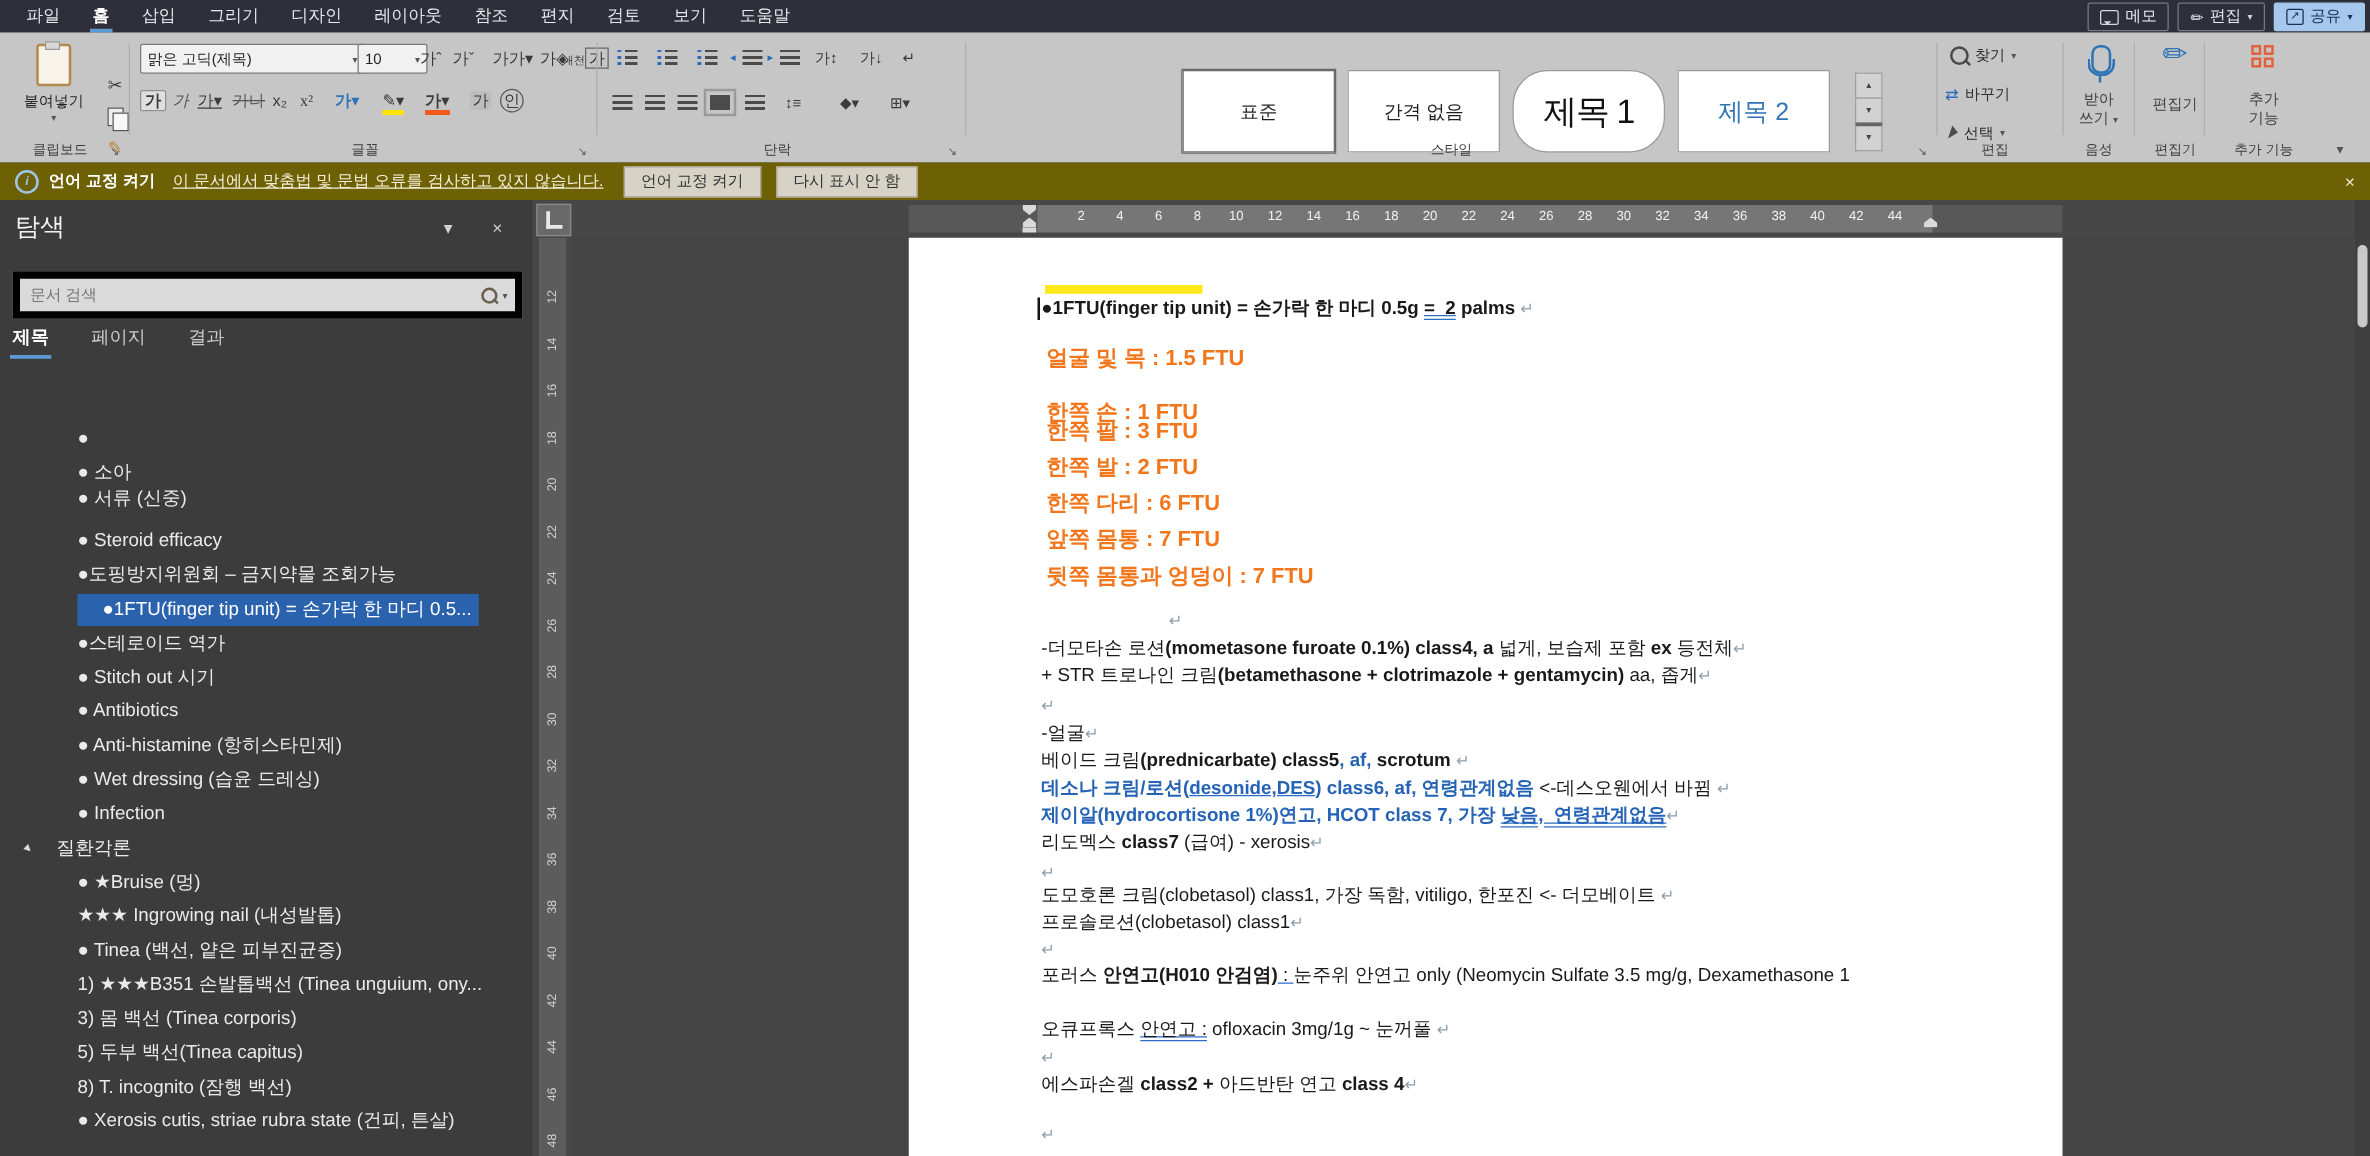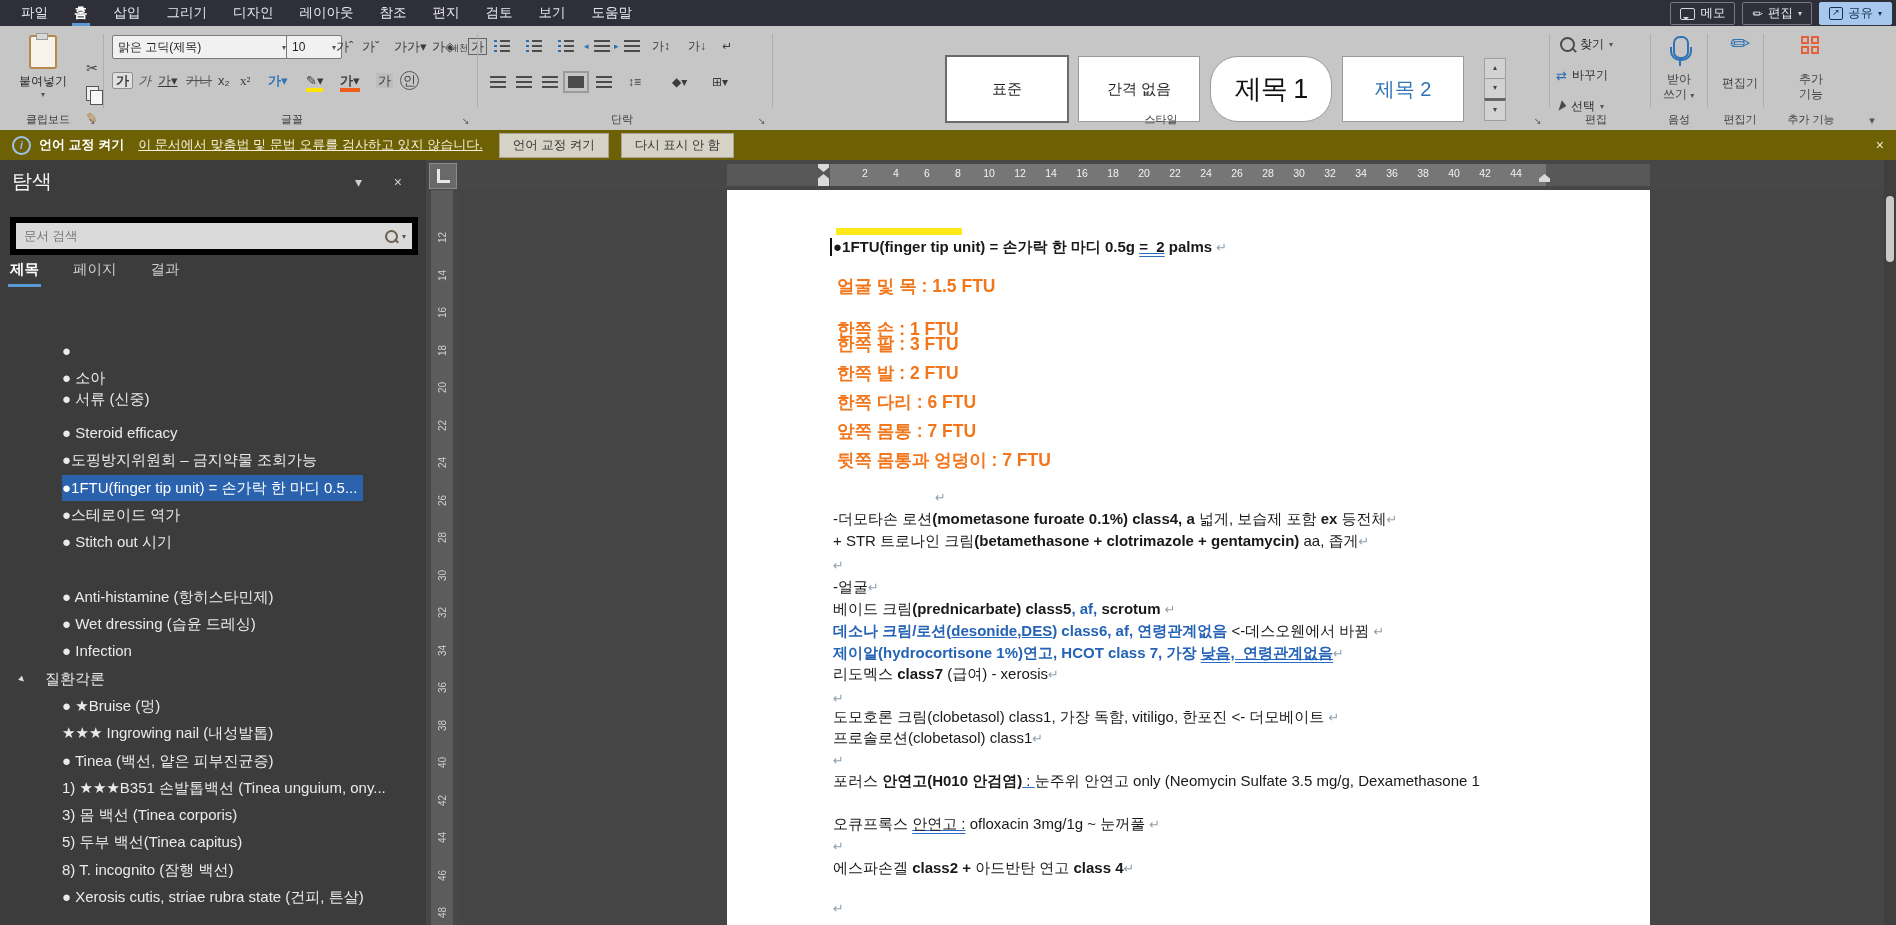--- a/index.html
+++ b/index.html
@@ -84,21 +84,21 @@
   .navtabs{position:absolute;left:10px;top:100px;display:flex;gap:34px;font-size:14.5px;color:#cdcdcd;}
   .navtab{padding-bottom:8px;position:relative;}
   .navtab.active{color:#ffffff;font-weight:bold;}
   .navtab.active::after{content:"";position:absolute;left:-2px;right:-2px;bottom:0;height:3px;background:#5b9bd5;}
   .navlist{position:absolute;left:0;top:166px;right:0;bottom:0;}
   .nitem{position:absolute;left:0;right:0;height:26px;line-height:26px;font-size:15px;color:#eaeaea;white-space:nowrap;overflow:hidden;}
   .nitem .txt{position:absolute;left:62px;}
   .nitem.l0 .txt{left:45px;}
   .nitem .tri{position:absolute;left:20px;top:0;font-size:11px;color:#dedede;display:inline-block;transform:rotate(45deg);}
   .nitem.sel{background:transparent;}
-  .nitem.sel .txt{left:62px;background:#2b62ae;color:#fff;padding-right:6px;}
+  .nitem.sel .txt{left:62px;background:#2b62ae;color:#fff;padding-right:6px;padding-left:20px;}
   
   .rulerrow{position:absolute;left:426px;top:160px;right:12px;height:30px;background:#474747;}
   .tabsel{position:absolute;left:3px;top:3px;width:26px;height:24px;background:#696969;border:1px solid #8a8a8a;}
   .tabsel i{position:absolute;left:7px;top:5px;width:10px;height:11px;border-left:3px solid #e8e8e8;border-bottom:3px solid #e8e8e8;}
   .hband{position:absolute;left:301px;top:4px;width:923px;height:22px;background:#585858;}
   .hband .inner{position:absolute;left:103px;width:716px;top:0;bottom:0;background:#767676;}
   .hnum{position:absolute;top:3px;font-size:10.5px;color:#f2f2f2;transform:translateX(-50%);}
   .mk{position:absolute;background:#d9d9d9;}
   .mk.tri-d{width:11px;height:8px;clip-path:polygon(0 0,100% 0,100% 45%,50% 100%,0 45%);}
   .mk.tri-u{width:11px;height:8px;clip-path:polygon(50% 0,100% 55%,100% 100%,0 100%,0 55%);}
@@ -345,20 +345,23 @@
           <span class="txt">●도핑방지위원회 – 금지약물 조회가능</span>
         </div>
         <div class="nitem sel" style="top:148.5px;">
           <span class="txt">●1FTU(finger tip unit) = 손가락 한 마디 0.5...</span>
         </div>
         <div class="nitem" style="top:175.8px;">
           <span class="txt">●스테로이드 역가</span>
         </div>
         <div class="nitem" style="top:203.1px;">
           <span class="txt">● Stitch out 시기</span>
+        </div>
+        <div class="nitem" style="top:230.4px;">
+          <span class="txt">● Antibiotics</span>
         </div>
         <div class="nitem" style="top:257.70000000000005px;">
           <span class="txt">● Anti-histamine (항히스타민제)</span>
         </div>
         <div class="nitem" style="top:285px;">
           <span class="txt">● Wet dressing (습윤 드레싱)</span>
         </div>
         <div class="nitem" style="top:312.3px;">
           <span class="txt">● Infection</span>
         </div>

